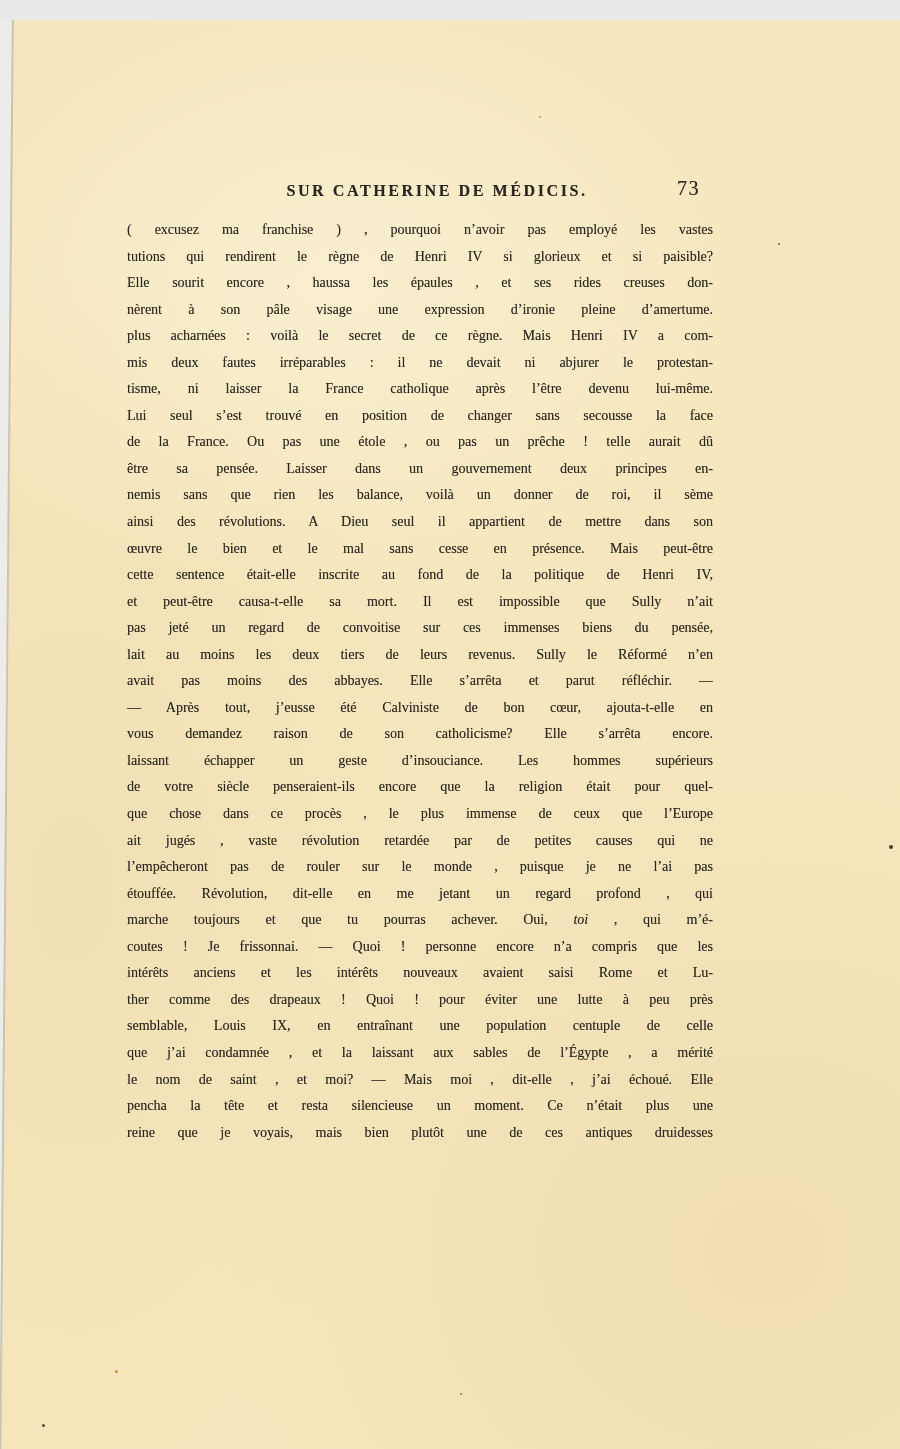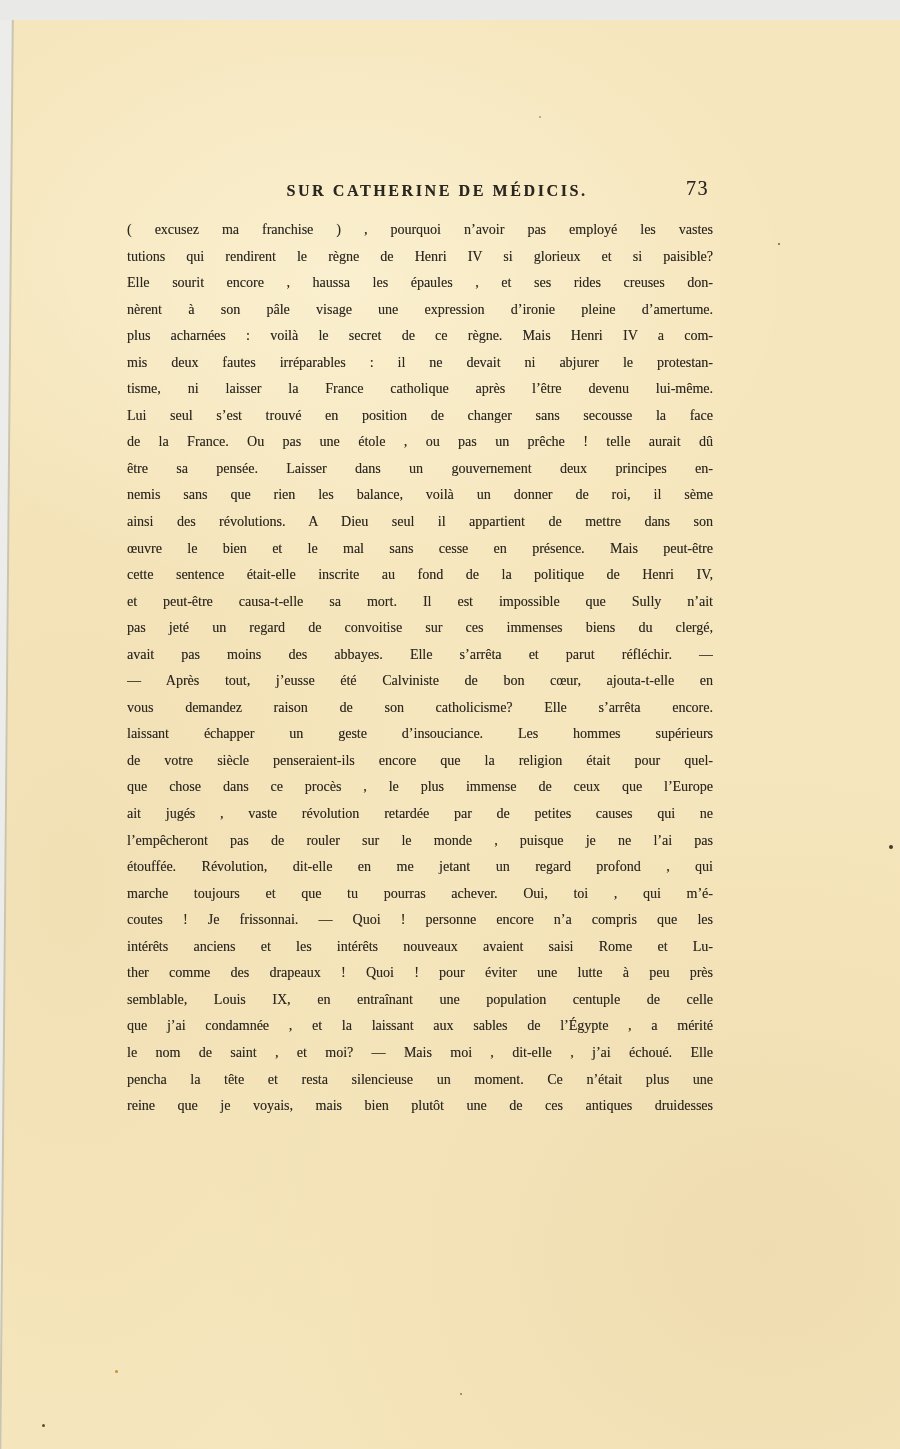--- a/index.html
+++ b/index.html
@@ -20,33 +20,33 @@
     border-right:2px solid var(--page-edge-line,#ccc5ad);
     transform: rotate(0.5deg); transform-origin: top left;
   }
   .header-row { position:absolute; left:127px; top:162px; width:586px; height:30px; }
   .running-title {
     text-align:center; transform:translateX(17px);
     font-weight:bold; font-size:16px; letter-spacing:2.6px;
     text-shadow:0.3px 0.3px 0.6px rgba(46,40,30,0.45);
   }
   .page-number {
-    position:absolute; right:4px; top:-5px; font-size:20px; letter-spacing:1.5px;
+    position:absolute; right:13px; top:-5px; font-size:20px; letter-spacing:1.5px;
     text-shadow:0.3px 0.3px 0.6px rgba(46,40,30,0.45);
   }
   .body-text {
     position:absolute; left:127px; top:197px; width:586px;
     font-size:14px; line-height:26.55px;
     text-shadow:0.25px 0.25px 0.6px rgba(46,40,30,0.42);
   }
   .line {
     text-align:justify; text-align-last:justify;
     height:26.55px; overflow:hidden; word-spacing:1px; white-space:normal;
   }
-  .it { }
+  .it { font-style:italic; }
   .speck { position:absolute; border-radius:50%; }
 </style>
 </head>
 <body>
 
 <div class="page">
   <div class="edge-strip"></div>
 
   <div class="header-row">
     <div class="running-title">SUR CATHERINE DE MÉDICIS.</div>
@@ -62,21 +62,22 @@
       <div class="line">mis deux fautes irréparables : il ne devait ni abjurer le protestan-</div>
       <div class="line">tisme, ni laisser la France catholique après l’être devenu lui-même.</div>
       <div class="line">Lui seul s’est trouvé en position de changer sans secousse la face</div>
       <div class="line">de la France. Ou pas une étole , ou pas un prêche ! telle aurait dû</div>
       <div class="line">être sa pensée. Laisser dans un gouvernement deux principes en-</div>
       <div class="line">nemis sans que rien les balance, voilà un donner de roi, il sème</div>
       <div class="line">ainsi des révolutions. A Dieu seul il appartient de mettre dans son</div>
       <div class="line">œuvre le bien et le mal sans cesse en présence. Mais peut-être</div>
       <div class="line">cette sentence était-elle inscrite au fond de la politique de Henri IV,</div>
       <div class="line">et peut-être causa-t-elle sa mort. Il est impossible que Sully n’ait</div>
-      <div class="line">pas jeté un regard de convoitise sur ces immenses biens du clergé,</div>
+      <div class="line">pas jeté un regard de convoitise sur ces immenses biens du pensée,</div>
+      <div class="line">lait au moins les deux tiers de leurs revenus. Sully le Réformé n’en</div>
       <div class="line">avait pas moins des abbayes. Elle s’arrêta et parut réfléchir. —</div>
       <div class="line">— Après tout, j’eusse été Calviniste de bon cœur, ajouta-t-elle en</div>
       <div class="line">vous demandez raison de son catholicisme? Elle s’arrêta encore.</div>
       <div class="line">laissant échapper un geste d’insouciance. Les hommes supérieurs</div>
       <div class="line">de votre siècle penseraient-ils encore que la religion était pour quel-</div>
       <div class="line">que chose dans ce procès , le plus immense de ceux que l’Europe</div>
       <div class="line">ait jugés , vaste révolution retardée par de petites causes qui ne</div>
       <div class="line">l’empêcheront pas de rouler sur le monde , puisque je ne l’ai pas</div>
       <div class="line">étouffée. Révolution, dit-elle en me jetant un regard profond , qui</div>
       <div class="line"><span>marche toujours et que tu pourras achever. Oui, </span><span class="it">toi</span><span> , qui m’é-</span></div>

